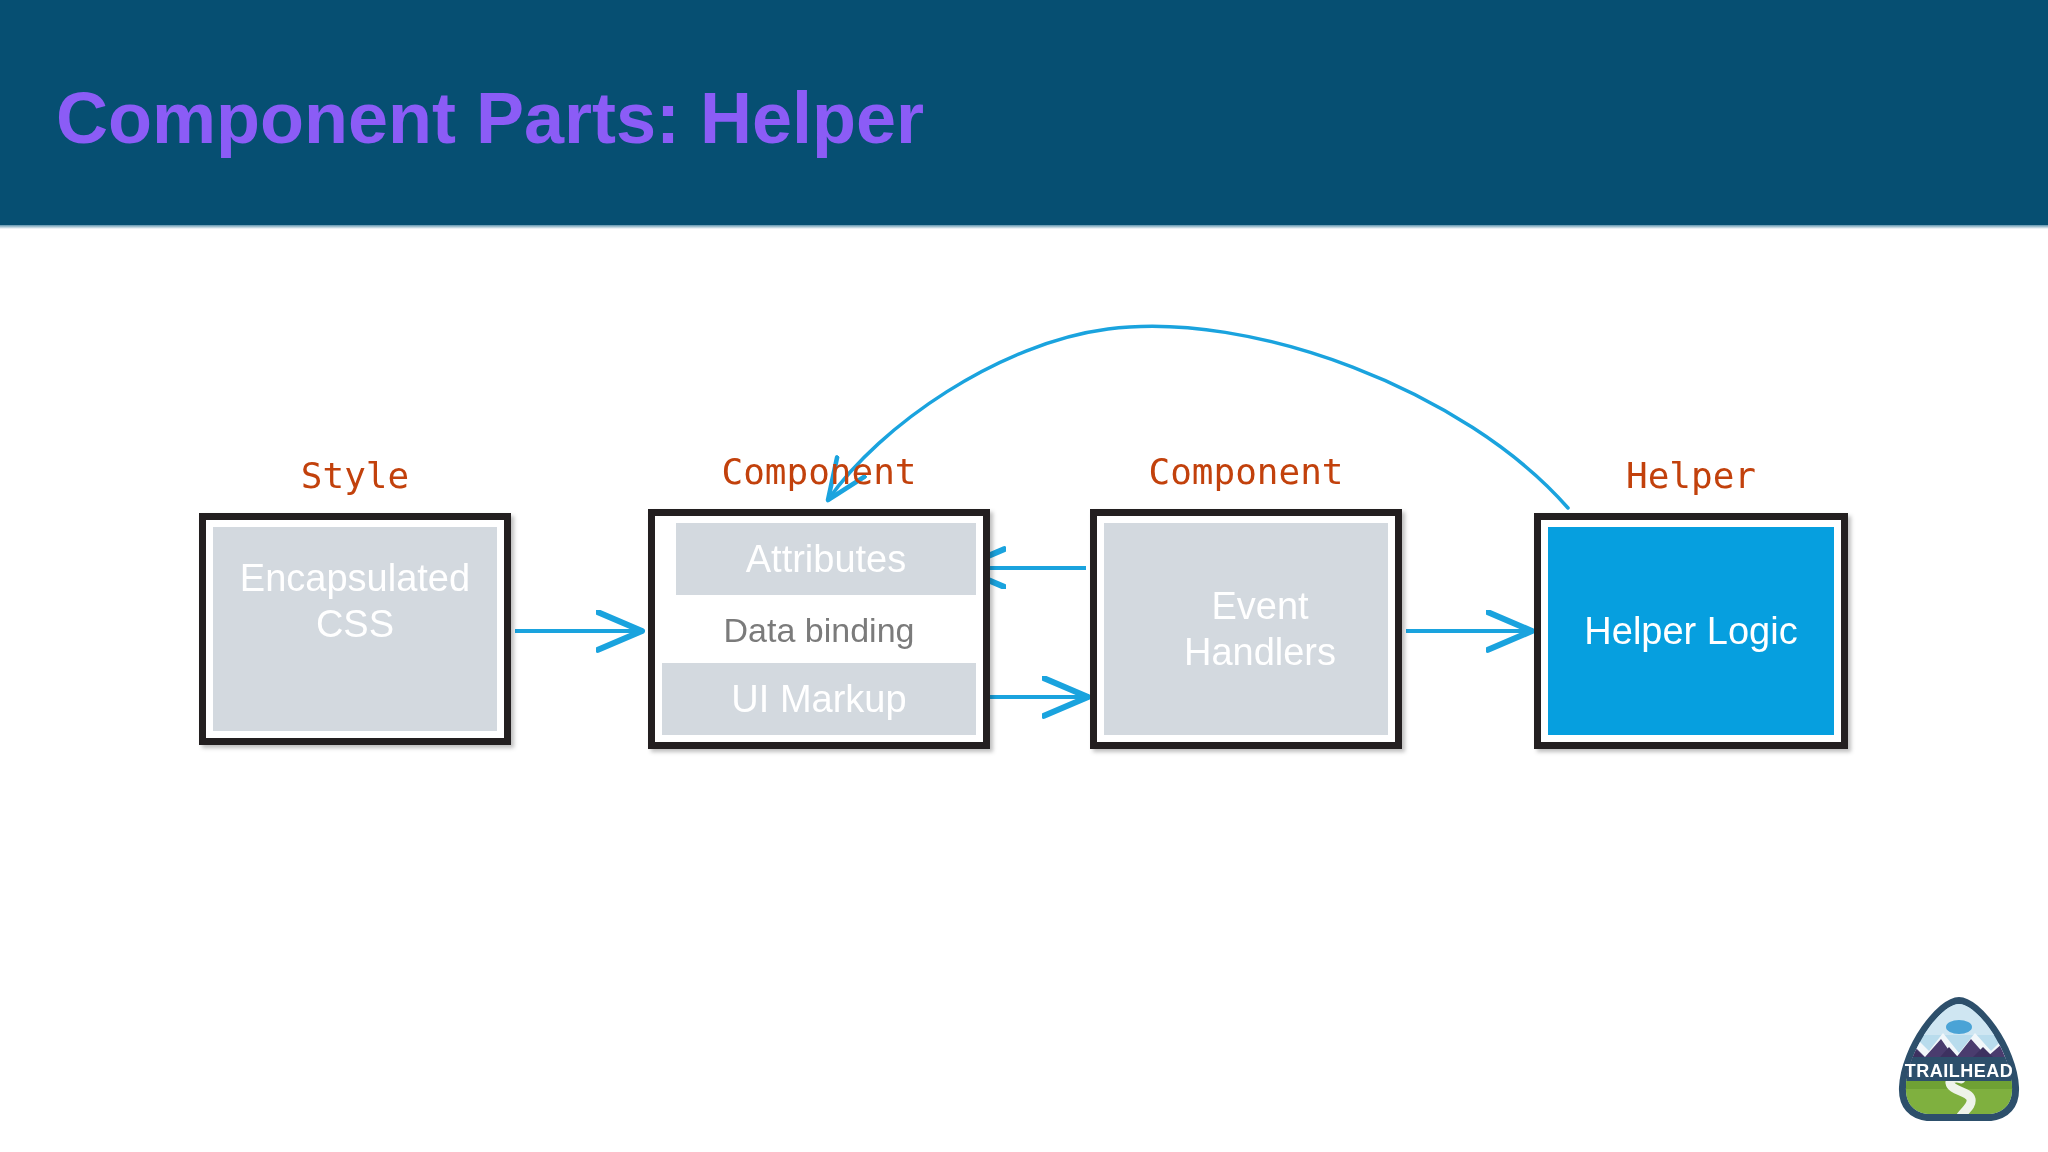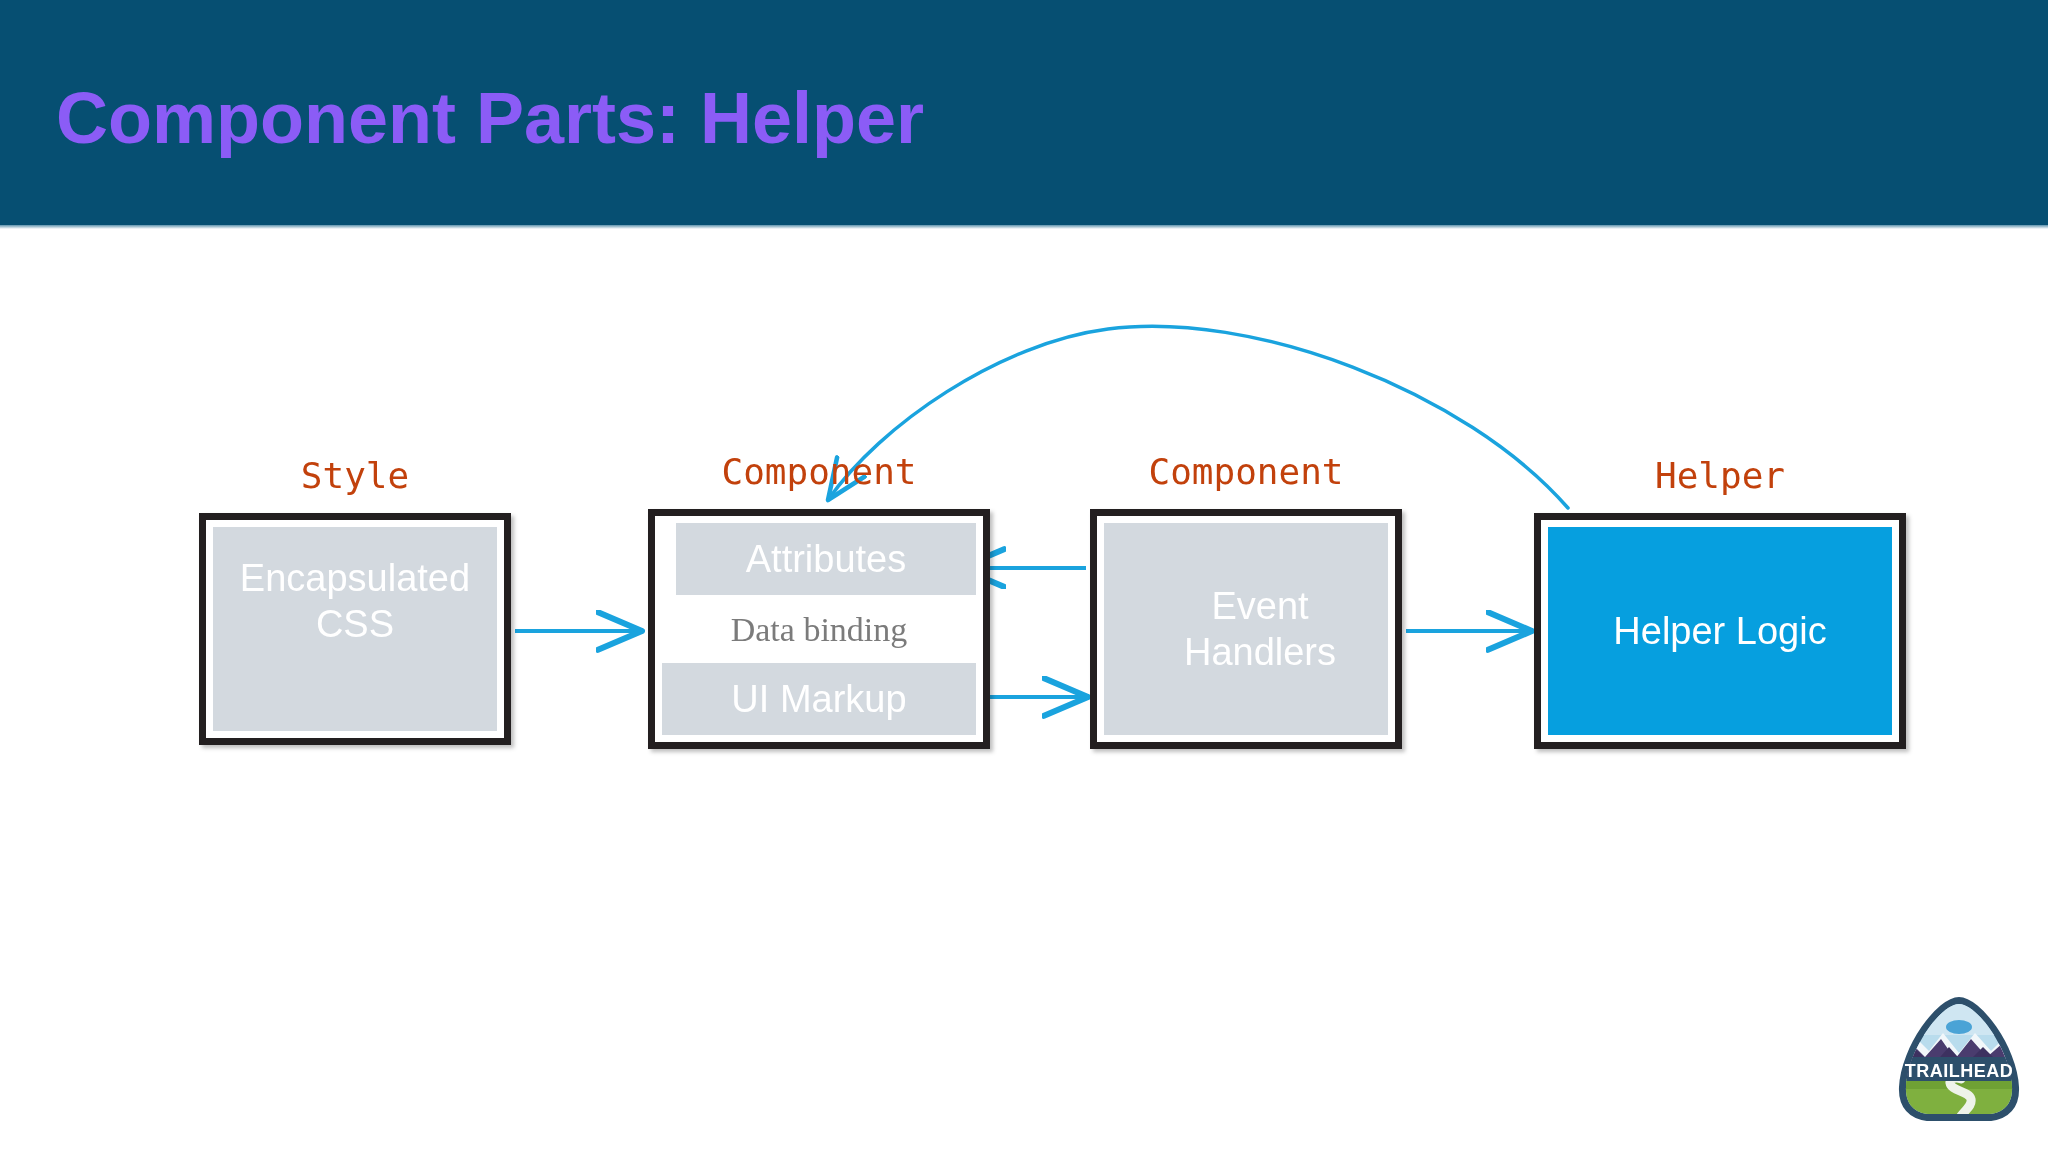--- a/index.html
+++ b/index.html
@@ -119,38 +119,38 @@
   #comp-databinding {
     position: absolute;
     left: 14px; right: 14px;
     top: 86px;
     height: 70px;
     display: flex;
     align-items: center;
     justify-content: center;
     color: #7b7b7b;
     font-size: 34px;
-    font-family: Liberation Serif, serif;
+    font-family: Liberation Sans, sans-serif;
     background: #ffffff;
   }
   #comp-uimarkup {
     left: 14px; bottom: 14px; right: 14px;
     height: 72px;
   }
 
   
   #node-controller { left: 1090px; top: 284px; width: 312px; height: 240px; }
   #node-controller .node-label { top: -58px; }
   #controller-fill {
     left: 14px; top: 14px; right: 14px; bottom: 14px;
     width: auto; height: auto; padding-left: 28px;
   }
 
   
-  #node-helper { left: 1534px; top: 288px; width: 372px; height: 236px; }
+  #node-helper { left: 1534px; top: 288px; width: 314px; height: 236px; }
   #node-helper .node-label { top: -58px; }
   #helper-fill {
     left: 14px; top: 14px; right: 14px; bottom: 14px;
     width: auto; height: auto;
   }
 
   
   #trailhead-logo {
     position: absolute;
     left: 1895px;

